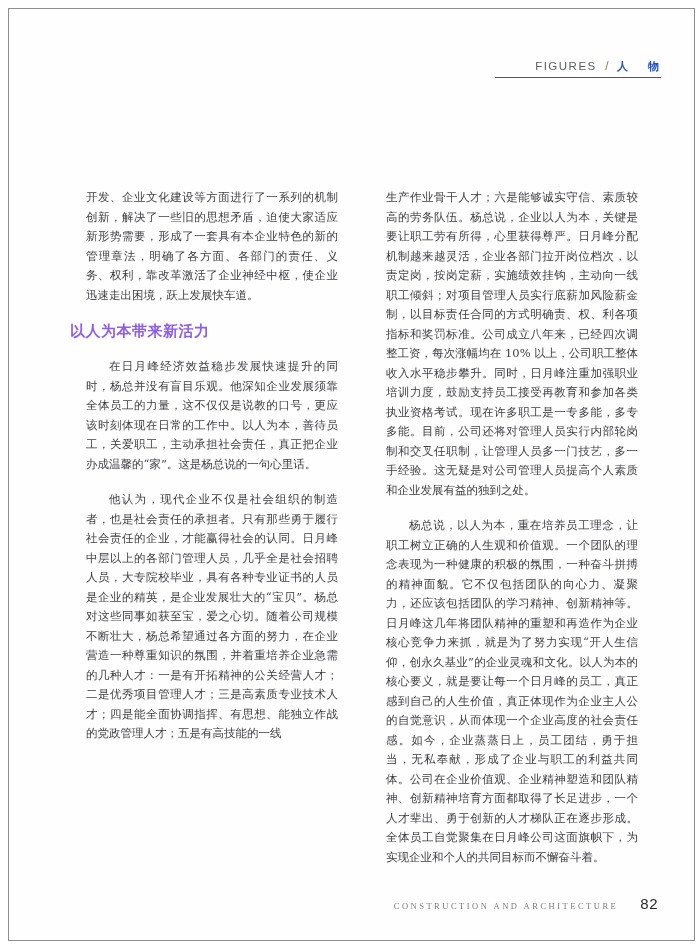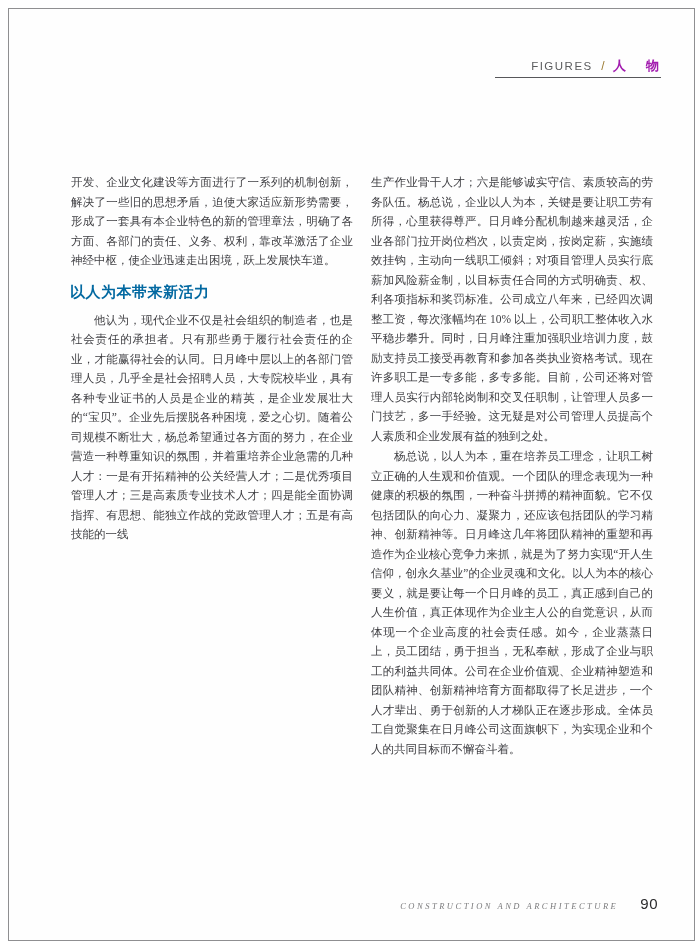--- a/index.html
+++ b/index.html
@@ -24,55 +24,54 @@
   }
   .header .en{
     font-size:11.5px;letter-spacing:1.5px;color:#5b5c5e;
     font-family:"Liberation Sans",sans-serif;
     text-align:right;
   }
   .header .slash{
     font-size:12px;color:#9c7b33;margin:0 4px;
   }
   .header .zh{
-    font-size:13px;font-weight:bold;color:#a21caf;
+    font-size:11px;font-weight:bold;color:#1d4ed8;
     letter-spacing:2px;
   }
   .header .zh .sp{display:inline-block;width:18px;}
   .header-rule{
     position:absolute;top:77px;left:495px;width:166px;height:1px;
     background:#57575a;
   }
   
   .col{
     position:absolute;top:172px;width:284px;
     font-family:"DejaVu Serif","Liberation Serif",serif;
     font-size:11.5px;line-height:19.5px;
     color:#3e3e42;
     text-align:justify;
     text-justify:inter-ideograph;
   }
   .col-1{left:70px;}
   .col-2{left:370px;}
-  .col p{margin:1px;font-family:Liberation Serif, serif;}
+  .col p{margin:16px;}
   .col p.indent{text-indent:2em;}
   .col h2{
     font-family:"Liberation Sans",sans-serif;
-    font-size:15px;font-weight:bold;color:#0369a1;
+    font-size:15px;font-weight:bold;color:#8b5cf6;
     margin:11px 0 9px 0;line-height:20px;
     text-align:left;letter-spacing:0.5px;
   }
   
   .footer{
     position:absolute;top:895px;right:42px;
     white-space:nowrap;display:flex;align-items:baseline;gap:22px;
   }
   .footer .journal{
     font-family:"Liberation Serif",serif;
-    font-style:italic;
     font-size:8.5px;letter-spacing:2.5px;color:#7b7b7d;
   }
   .footer .pagenum{
     font-family:"Liberation Sans",sans-serif;
     font-size:15px;color:#2b2b2d;letter-spacing:0.5px;
   }
 </style>
 </head>
 <body>
 
@@ -81,24 +80,25 @@
 <div class="header">
   <span class="en">FIGURES</span>
   <span class="slash">/</span>
   <span class="zh"><span>人</span><span class="sp"></span><span>物</span></span>
 </div>
 <div class="header-rule"></div>
 
 <div class="col col-1">
   <p>开发、企业文化建设等方面进行了一系列的机制创新，解决了一些旧的思想矛盾，迫使大家适应新形势需要，形成了一套具有本企业特色的新的管理章法，明确了各方面、各部门的责任、义务、权利，靠改革激活了企业神经中枢，使企业迅速走出困境，跃上发展快车道。</p>
   <h2>以人为本带来新活力</h2>
-  <p class="indent">他认为，现代企业不仅是社会组织的制造者，也是社会责任的承担者。只有那些勇于履行社会责任的企业，才能赢得社会的认同。日月峰中层以上的各部门管理人员，几乎全是社会招聘人员，大专院校毕业，具有各种专业证书的人员是企业的精英，是企业发展壮大的“宝贝”。企业先后摆脱各种困境，爱之心切。随着公司规模不断壮大，杨总希望通过各方面的努力，在企业营造一种尊重知识的氛围，并着重培养企业急需的几种人才：一是有开拓精神的公关经营人才；二是优秀项目管理人才；三是高素质专业技术人才；四是能全面协调指挥、有思想、能独立作战的党政管理人才；五是有高技能的一线</p>
+  <p class="indent">在日月峰经济效益稳步发展快速提升的同时，杨总并没有盲目乐观。他深知企业发展须靠全体员工的力量，这不仅仅是说教的口号，更应该时刻体现在日常的工作中。以人为本，善待员工，关爱职工，主动承担社会责任，真正把企业办成温馨的“家”。这是杨总说的一句心里话。</p>
+  <p class="indent">他认为，现代企业不仅是社会组织的制造者，也是社会责任的承担者。只有那些勇于履行社会责任的企业，才能赢得社会的认同。日月峰中层以上的各部门管理人员，几乎全是社会招聘人员，大专院校毕业，具有各种专业证书的人员是企业的精英，是企业发展壮大的“宝贝”。杨总对这些同事如获至宝，爱之心切。随着公司规模不断壮大，杨总希望通过各方面的努力，在企业营造一种尊重知识的氛围，并着重培养企业急需的几种人才：一是有开拓精神的公关经营人才；二是优秀项目管理人才；三是高素质专业技术人才；四是能全面协调指挥、有思想、能独立作战的党政管理人才；五是有高技能的一线</p>
 </div>
 
 <div class="col col-2">
   <p>生产作业骨干人才；六是能够诚实守信、素质较高的劳务队伍。杨总说，企业以人为本，关键是要让职工劳有所得，心里获得尊严。日月峰分配机制越来越灵活，企业各部门拉开岗位档次，以责定岗，按岗定薪，实施绩效挂钩，主动向一线职工倾斜；对项目管理人员实行底薪加风险薪金制，以目标责任合同的方式明确责、权、利各项指标和奖罚标准。公司成立八年来，已经四次调整工资，每次涨幅均在 10% 以上，公司职工整体收入水平稳步攀升。同时，日月峰注重加强职业培训力度，鼓励支持员工接受再教育和参加各类执业资格考试。现在许多职工是一专多能，多专多能。目前，公司还将对管理人员实行内部轮岗制和交叉任职制，让管理人员多一门技艺，多一手经验。这无疑是对公司管理人员提高个人素质和企业发展有益的独到之处。</p>
   <p class="indent">杨总说，以人为本，重在培养员工理念，让职工树立正确的人生观和价值观。一个团队的理念表现为一种健康的积极的氛围，一种奋斗拼搏的精神面貌。它不仅包括团队的向心力、凝聚力，还应该包括团队的学习精神、创新精神等。日月峰这几年将团队精神的重塑和再造作为企业核心竞争力来抓，就是为了努力实现“开人生信仰，创永久基业”的企业灵魂和文化。以人为本的核心要义，就是要让每一个日月峰的员工，真正感到自己的人生价值，真正体现作为企业主人公的自觉意识，从而体现一个企业高度的社会责任感。如今，企业蒸蒸日上，员工团结，勇于担当，无私奉献，形成了企业与职工的利益共同体。公司在企业价值观、企业精神塑造和团队精神、创新精神培育方面都取得了长足进步，一个人才辈出、勇于创新的人才梯队正在逐步形成。全体员工自觉聚集在日月峰公司这面旗帜下，为实现企业和个人的共同目标而不懈奋斗着。</p>
 </div>
 
 <div class="footer">
   <span class="journal">CONSTRUCTION AND ARCHITECTURE</span>
-  <span class="pagenum">90</span>
+  <span class="pagenum">82</span>
 </div>
 
 </body></html>

